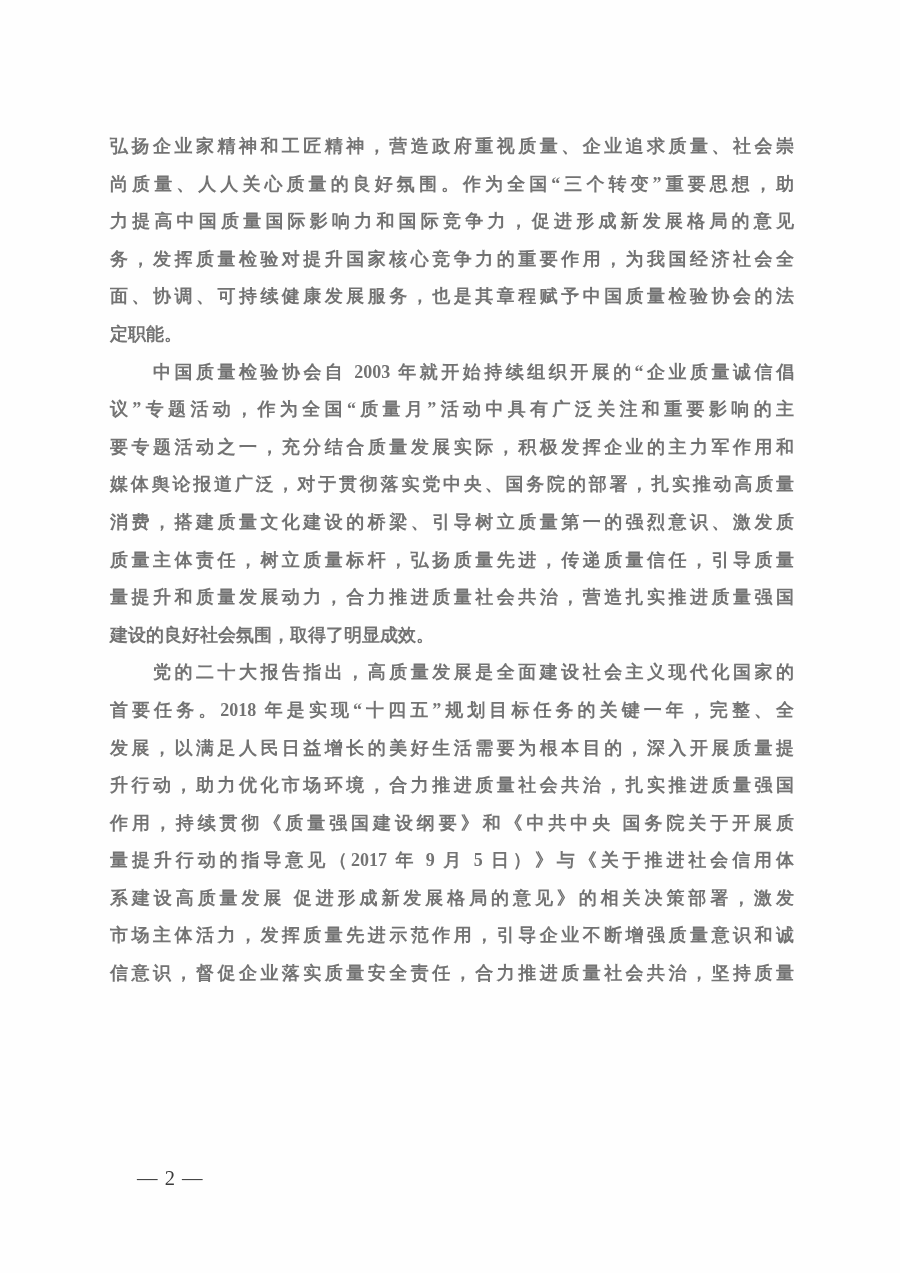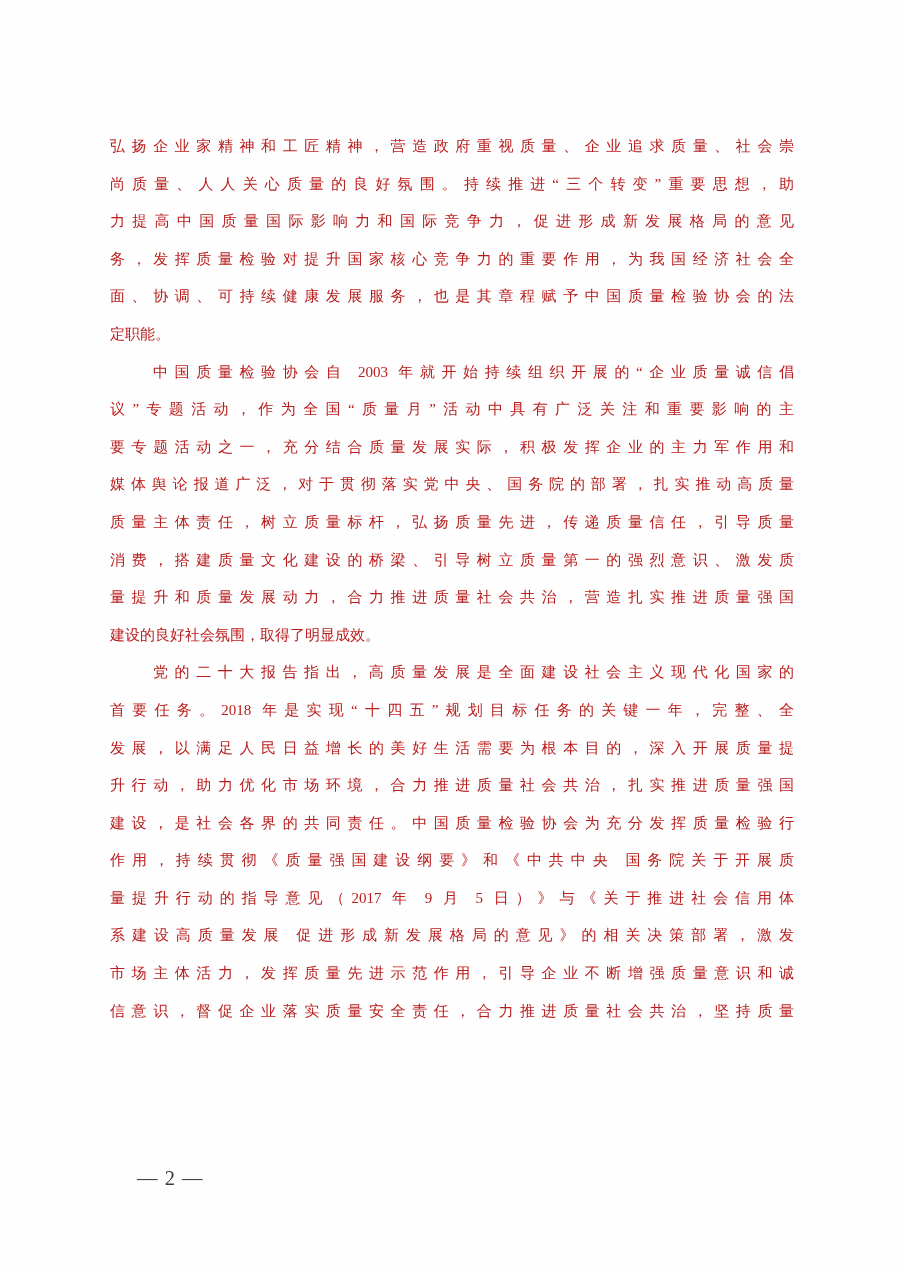--- a/index.html
+++ b/index.html
@@ -17,27 +17,27 @@
   }
   .text-block {
     position: absolute;
     left: 110px;
     top: 128px;
     width: 684px;
   }
   .text-line {
     height: 37.6px;
     line-height: 37.6px;
-    font-size: 15px;
-    color: #b91c1c;
+    font-size: 18px;
+    color: #737373;
     white-space: nowrap;
     text-align: justify;
     text-align-last: justify;
     text-justify: inter-character;
-    font-weight: 400;
+    font-weight: 700;
     overflow: visible;
   }
   .text-line.indent {
     text-indent: 43px;
   }
   .text-line.para-end {
     text-align-last: left;
   }
   .page-number {
     position: absolute;
@@ -50,38 +50,37 @@
     letter-spacing: 1px;
     font-family: "Liberation Serif", "DejaVu Serif", serif;
   }
 </style>
 </head>
 <body>
 
 <div class="page">
   <div class="text-block" id="text-block">
       <div class="text-line">弘扬企业家精神和工匠精神，营造政府重视质量、企业追求质量、社会崇</div>
-      <div class="text-line">尚质量、人人关心质量的良好氛围。持续推进“三个转变”重要思想，助</div>
+      <div class="text-line">尚质量、人人关心质量的良好氛围。作为全国“三个转变”重要思想，助</div>
       <div class="text-line">力提高中国质量国际影响力和国际竞争力，促进形成新发展格局的意见</div>
       <div class="text-line">务，发挥质量检验对提升国家核心竞争力的重要作用，为我国经济社会全</div>
       <div class="text-line">面、协调、可持续健康发展服务，也是其章程赋予中国质量检验协会的法</div>
       <div class="text-line para-end">定职能。</div>
       <div class="text-line indent">中国质量检验协会自 2003 年就开始持续组织开展的“企业质量诚信倡</div>
       <div class="text-line">议”专题活动，作为全国“质量月”活动中具有广泛关注和重要影响的主</div>
       <div class="text-line">要专题活动之一，充分结合质量发展实际，积极发挥企业的主力军作用和</div>
       <div class="text-line">媒体舆论报道广泛，对于贯彻落实党中央、国务院的部署，扎实推动高质量</div>
+      <div class="text-line">消费，搭建质量文化建设的桥梁、引导树立质量第一的强烈意识、激发质</div>
       <div class="text-line">质量主体责任，树立质量标杆，弘扬质量先进，传递质量信任，引导质量</div>
-      <div class="text-line">消费，搭建质量文化建设的桥梁、引导树立质量第一的强烈意识、激发质</div>
       <div class="text-line">量提升和质量发展动力，合力推进质量社会共治，营造扎实推进质量强国</div>
       <div class="text-line para-end">建设的良好社会氛围，取得了明显成效。</div>
       <div class="text-line indent">党的二十大报告指出，高质量发展是全面建设社会主义现代化国家的</div>
       <div class="text-line">首要任务。2018 年是实现“十四五”规划目标任务的关键一年，完整、全</div>
       <div class="text-line">发展，以满足人民日益增长的美好生活需要为根本目的，深入开展质量提</div>
       <div class="text-line">升行动，助力优化市场环境，合力推进质量社会共治，扎实推进质量强国</div>
-      <div class="text-line">建设，是社会各界的共同责任。中国质量检验协会为充分发挥质量检验行</div>
       <div class="text-line">作用，持续贯彻《质量强国建设纲要》和《中共中央 国务院关于开展质</div>
       <div class="text-line">量提升行动的指导意见（2017 年 9 月 5 日）》与《关于推进社会信用体</div>
       <div class="text-line">系建设高质量发展 促进形成新发展格局的意见》的相关决策部署，激发</div>
       <div class="text-line">市场主体活力，发挥质量先进示范作用，引导企业不断增强质量意识和诚</div>
       <div class="text-line">信意识，督促企业落实质量安全责任，合力推进质量社会共治，坚持质量</div>
     </div>
   <div class="page-number">— 2 —</div>
 </div>
 
 </body></html>

